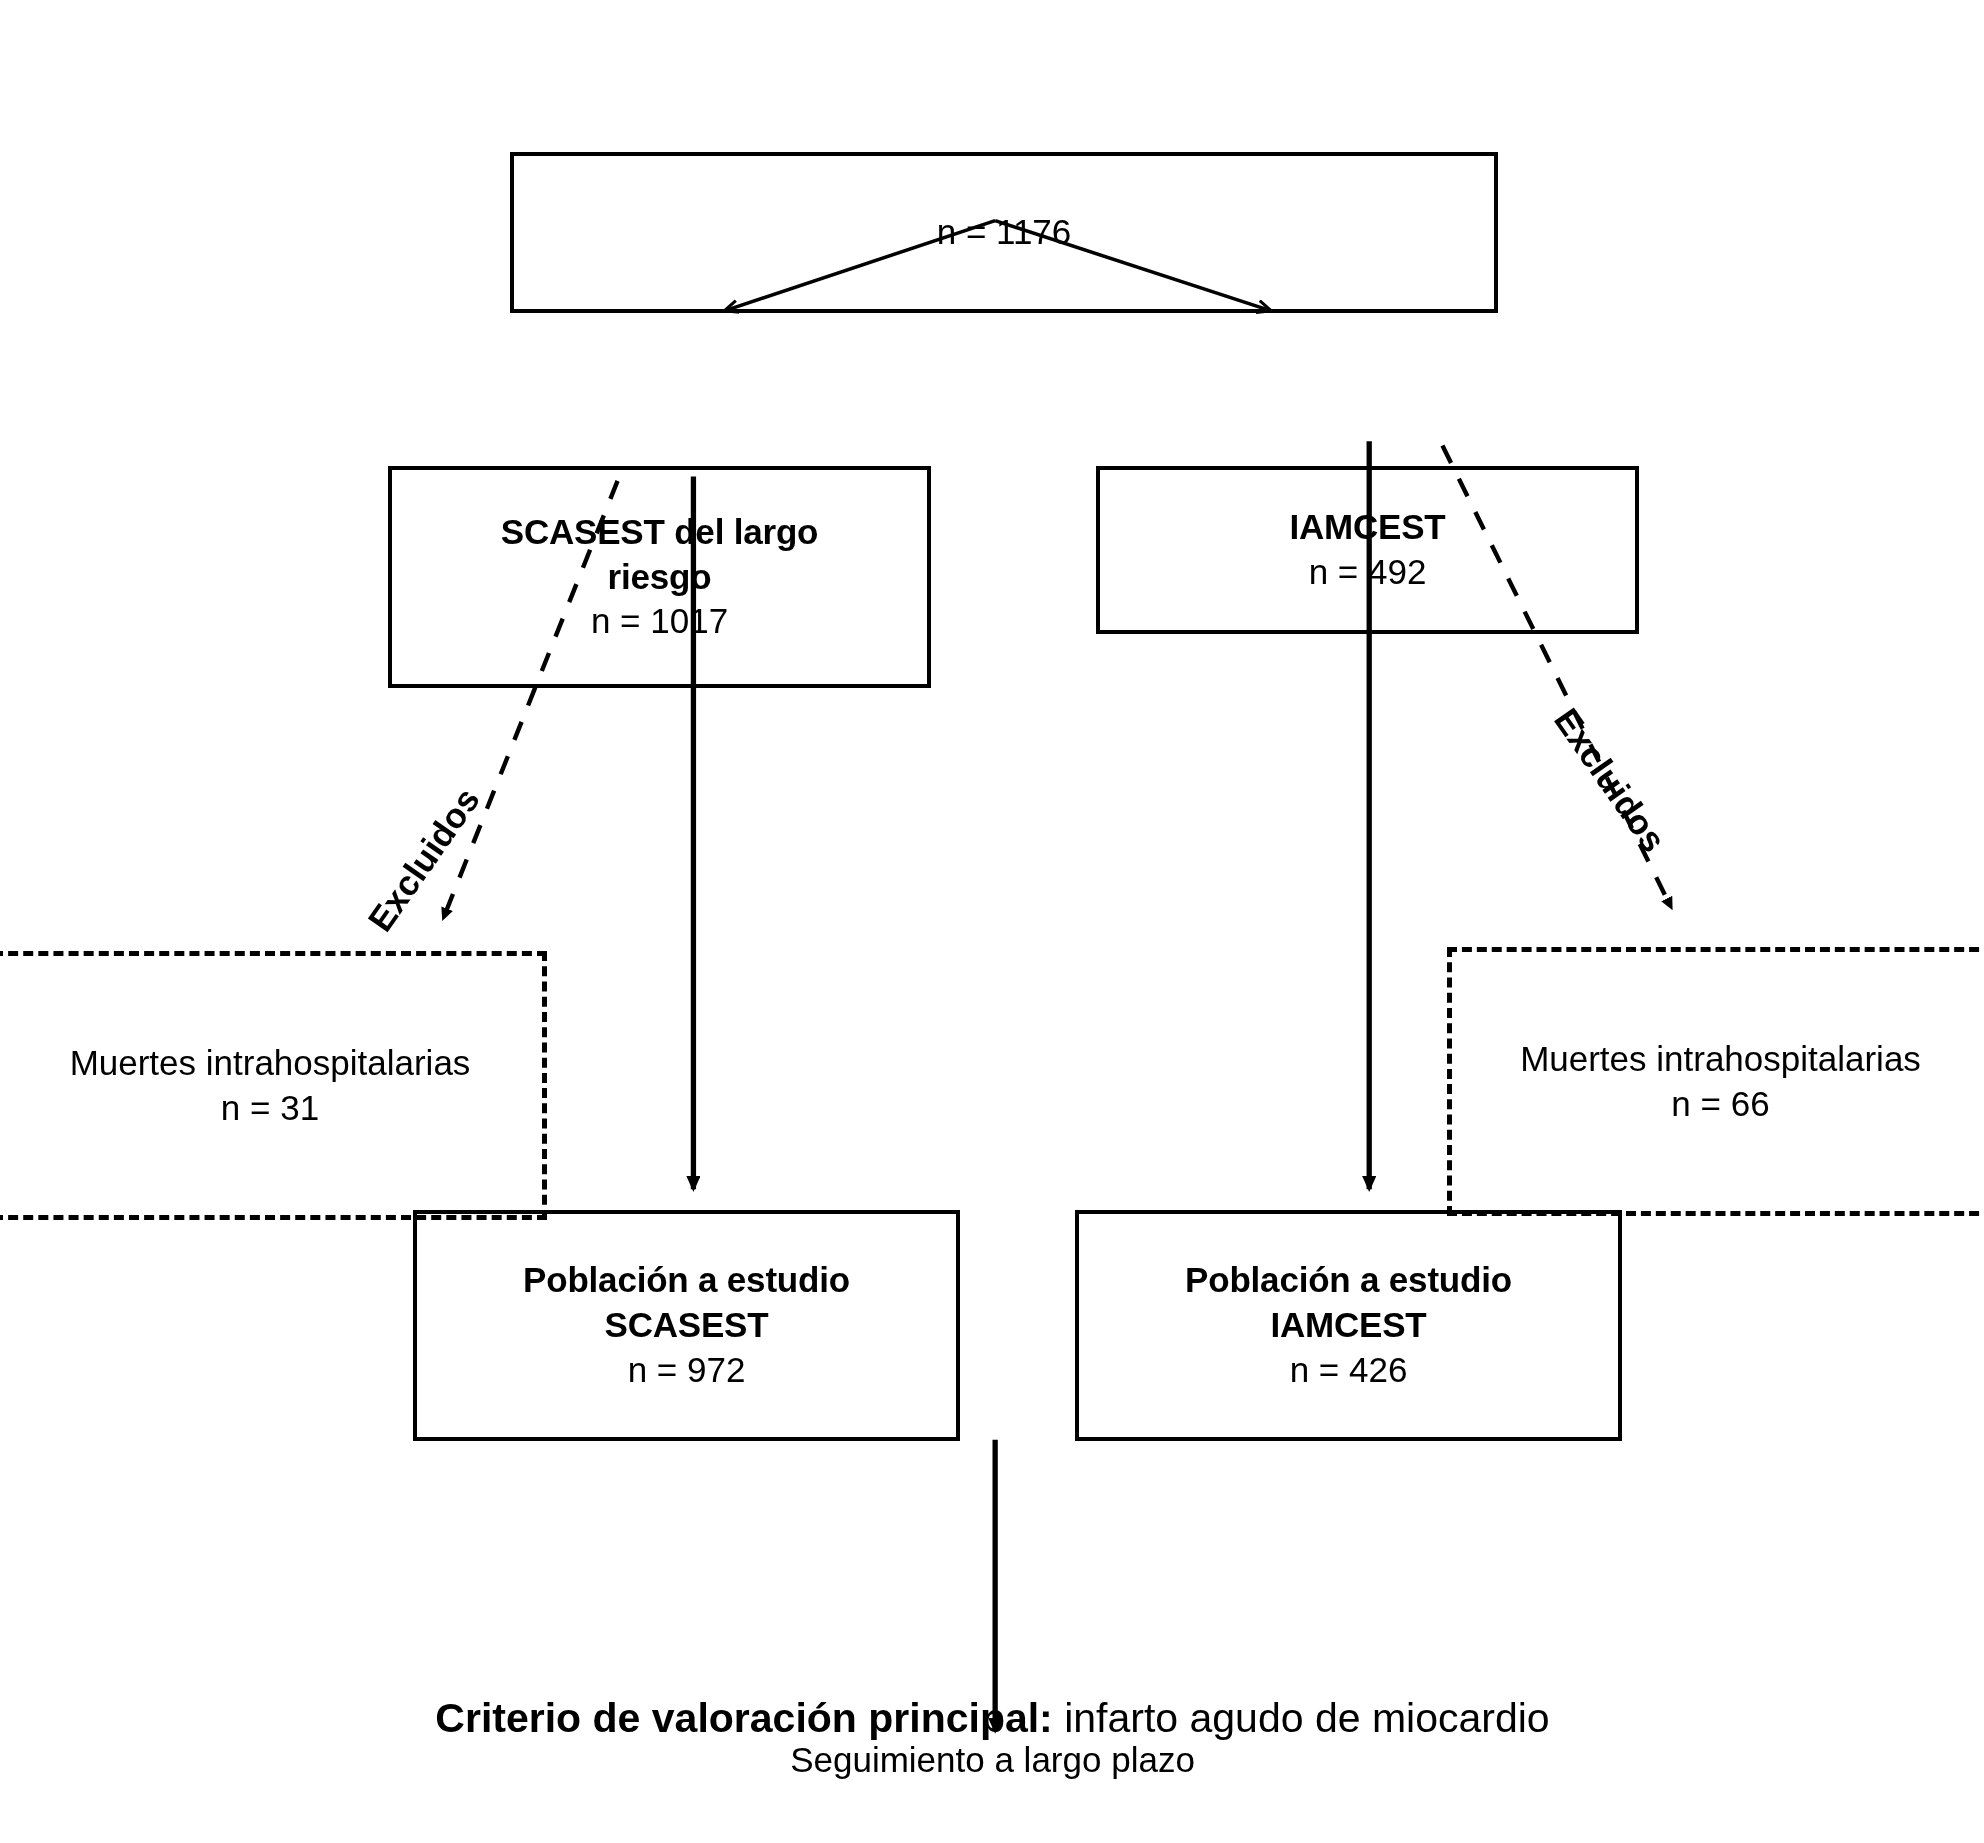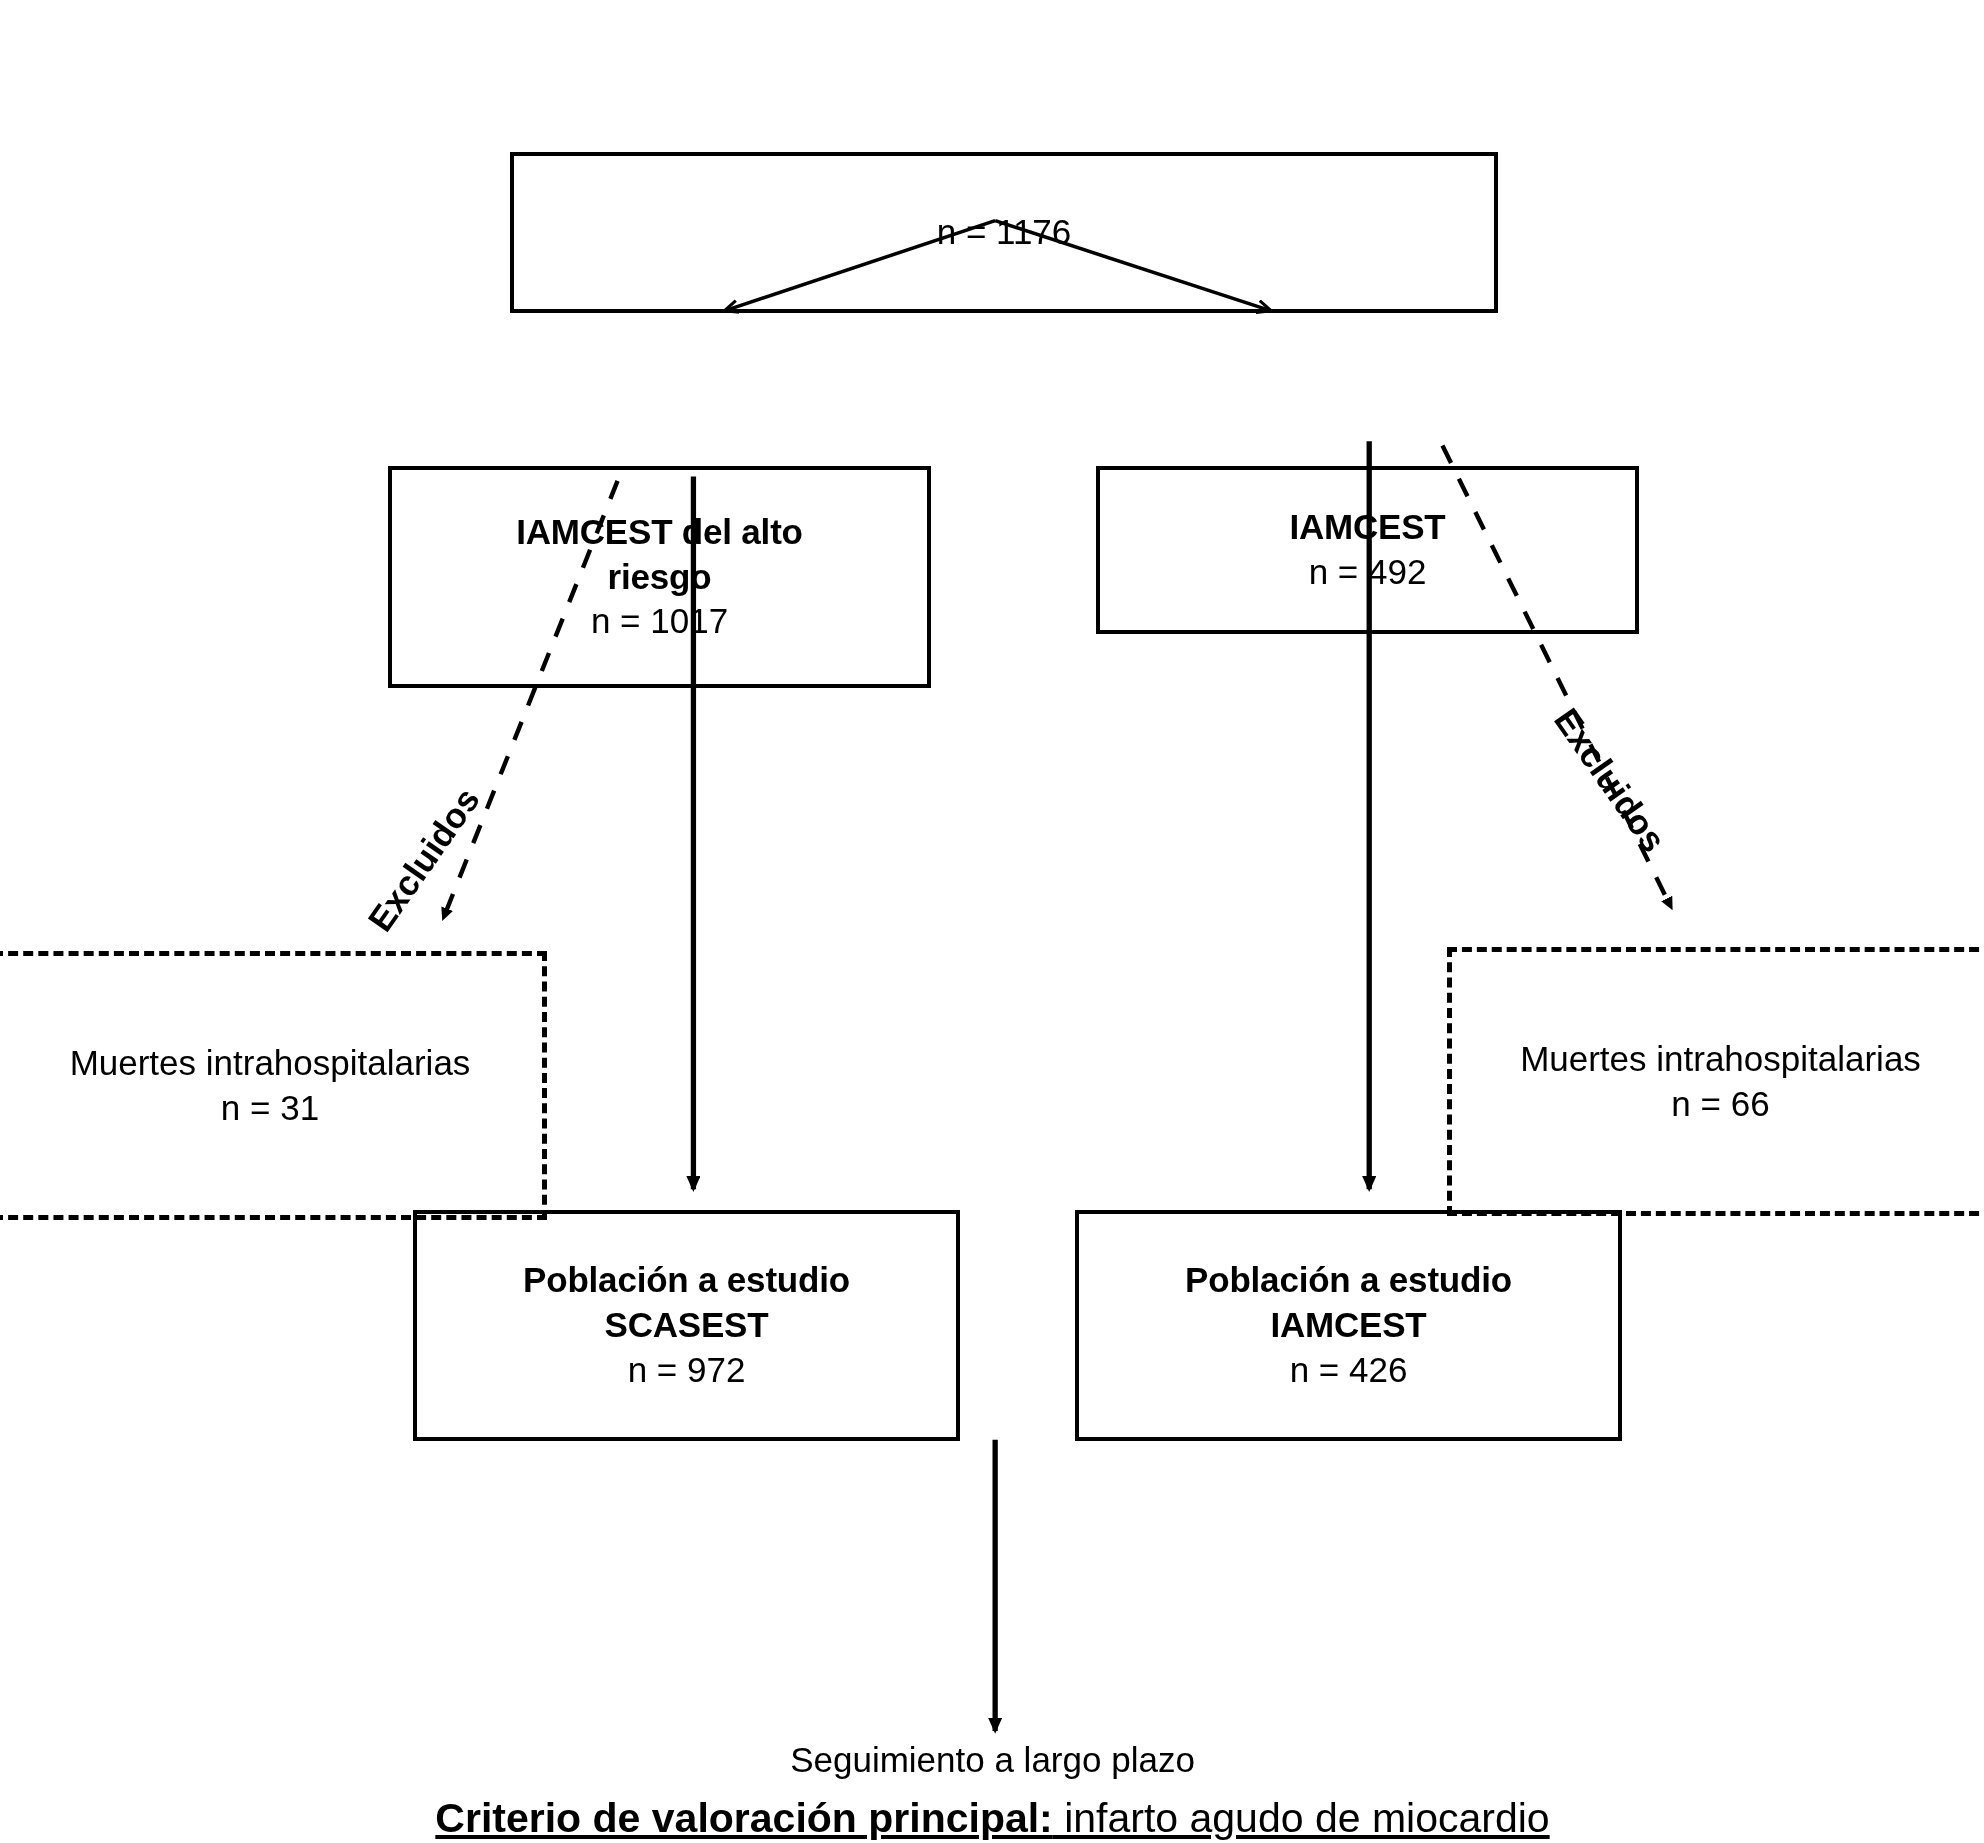--- a/index.html
+++ b/index.html
@@ -115,21 +115,21 @@
     <line x1="1635" y1="505" x2="1895" y2="1030" stroke="#000" stroke-width="5" stroke-dasharray="22 20" marker-end="url(#solidArrowSm)"></line>
 
     <line x1="1128" y1="1632" x2="1128" y2="1962" stroke="#000" stroke-width="6" marker-end="url(#solidArrow)"></line>
   </svg>
 
   <div class="node solid" style="left:510px; top:152px; width:988px; height:161px;">
     <div class="line-reg">n = 1176</div>
   </div>
 
   <div class="node solid" style="left:388px; top:466px; width:543px; height:222px;">
-    <div class="line-bold">IAMCEST del alto</div>
+    <div class="line-bold">SCASEST del largo</div>
     <div class="line-bold">riesgo</div>
     <div class="line-reg">n = 1017</div>
   </div>
 
   <div class="node solid" style="left:1096px; top:466px; width:543px; height:168px;">
     <div class="line-bold">IAMCEST</div>
     <div class="line-reg">n = 492</div>
   </div>
 
   <div class="rot-label" style="left:360px; top:916px; transform: rotate(-55deg);">Excluidos</div>
@@ -153,18 +153,18 @@
   </div>
 
   <div class="node solid" style="left:1075px; top:1210px; width:547px; height:231px;">
     <div class="line-bold">Población a estudio</div>
     <div class="line-bold">IAMCEST</div>
     <div class="line-reg">n = 426</div>
   </div>
 
   <div class="plain-center" style="top: 1740px;">Seguimiento a largo plazo</div>
 
-  <div class="footer" style="top: 1795px; text-decoration: underline;">
+  <div class="footer" style="top: 1695px;">
     <b>Criterio de valoración principal:</b><span> infarto agudo de miocardio</span>
   </div>
 
 </div>
 
 
 </body></html>

